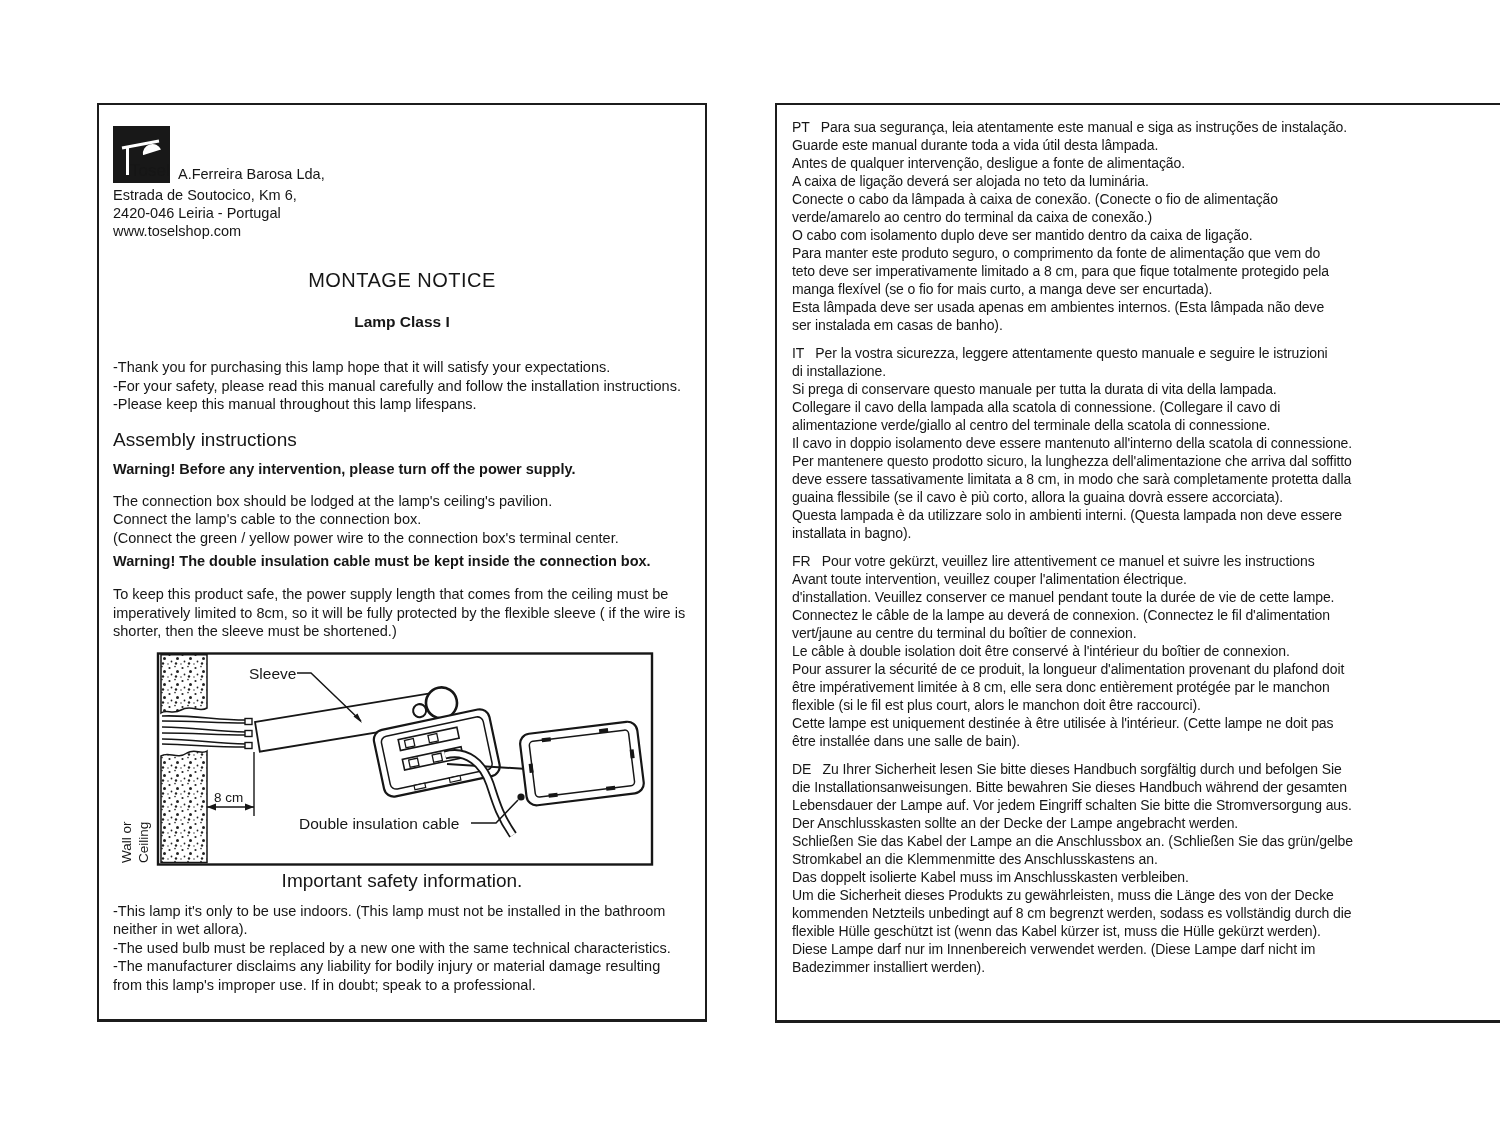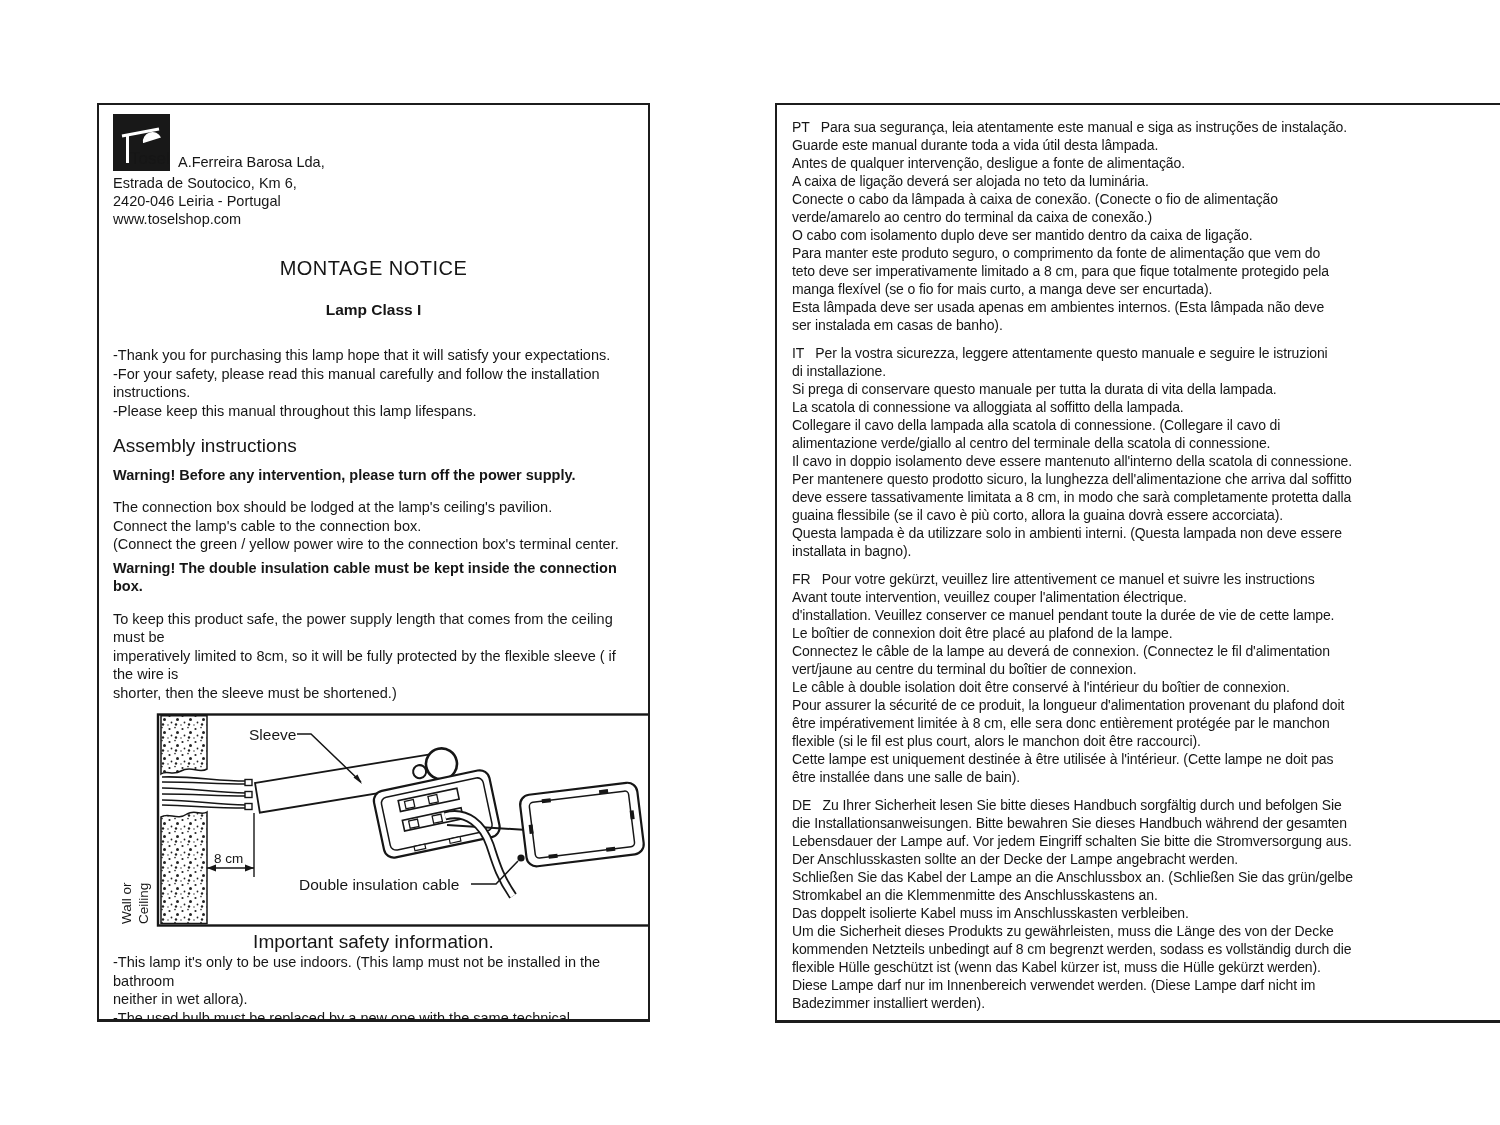--- a/index.html
+++ b/index.html
@@ -5,41 +5,41 @@
   html,body{margin:0;padding:0;background:#ffffff;}
   body{
     width:1500px;height:1125px;position:relative;overflow:hidden;
     font-family:"Liberation Sans","DejaVu Sans",sans-serif;
     color:#161616;
   }
   .page{
     position:absolute;top:103px;background:#fff;border:2px solid #1c1c1c;
     box-sizing:border-box;overflow:hidden;
   }
-  .page.left{left:97px;width:553px;height:919px;border-bottom-width:3px;padding:9px 14px;}
+  .page.left{left:97px;width:610px;height:919px;border-bottom-width:3px;padding:21px 14px;}
   .page.right{left:775px;width:731px;height:920px;border-bottom-width:3px;padding:13px 10px 10px 15px;}
 
   
   .logo-row{display:flex;align-items:flex-end;gap:8px;}
   .logo-box{width:57px;height:57px;flex:0 0 auto;}
   .company{font-size:14.5px;padding-bottom:1px;}
   .address{font-size:14.5px;line-height:18px;margin-top:3px;}
   .doc-title{text-align:center;font-size:20px;letter-spacing:.5px;margin-top:29px;}
   .doc-subtitle{text-align:center;font-size:15.5px;font-weight:bold;margin-top:21px;}
   .para{font-size:14.5px;line-height:18.5px;}
   .para div{white-space:pre-wrap;}
   .intro{margin-top:27px;}
   .section-h{font-size:19px;margin-top:15px;}
   .warning{font-size:14.5px;font-weight:bold;margin-top:9px;line-height:18px;}
   .p1{margin-top:14px;}
   .w2{margin-top:5px;}
   .p2{margin-top:15px;}
   .diagram-wrap{margin-top:11px;margin-left:2px;}
   .safety-h{text-align:center;font-size:19px;}
-  .safety{}
+  .safety{margin-top:10px;}
 
   
   .lang-section{font-size:14px;line-height:18px;margin-bottom:10px;}
   .lang-section div{white-space:pre-wrap;letter-spacing:-0.1px;}
 
   svg text{fill:#161616;}
 </style>
 </head>
 <body>
 
@@ -217,36 +217,34 @@
       <div>teto deve ser imperativamente limitado a 8 cm, para que fique totalmente protegido pela</div>
       <div>manga flexível (se o fio for mais curto, a manga deve ser encurtada).</div>
       <div>Esta lâmpada deve ser usada apenas em ambientes internos. (Esta lâmpada não deve</div>
       <div>ser instalada em casas de banho).</div>
     </div>
   <div class="lang-section">
 
   <div>IT   Per la vostra sicurezza, leggere attentamente questo manuale e seguire le istruzioni</div>
       <div>di installazione.</div>
       <div>Si prega di conservare questo manuale per tutta la durata di vita della lampada.</div>
-      <div>La scatola di connessione va alloggiata al soffitto della lampada.</div>
       <div>Collegare il cavo della lampada alla scatola di connessione. (Collegare il cavo di</div>
       <div>alimentazione verde/giallo al centro del terminale della scatola di connessione.</div>
       <div>Il cavo in doppio isolamento deve essere mantenuto all'interno della scatola di connessione.</div>
       <div>Per mantenere questo prodotto sicuro, la lunghezza dell'alimentazione che arriva dal soffitto</div>
       <div>deve essere tassativamente limitata a 8 cm, in modo che sarà completamente protetta dalla</div>
       <div>guaina flessibile (se il cavo è più corto, allora la guaina dovrà essere accorciata).</div>
       <div>Questa lampada è da utilizzare solo in ambienti interni. (Questa lampada non deve essere</div>
       <div>installata in bagno).</div>
     </div>
   <div class="lang-section">
 
   <div>FR   Pour votre gekürzt, veuillez lire attentivement ce manuel et suivre les instructions</div>
       <div>Avant toute intervention, veuillez couper l'alimentation électrique.</div>
       <div>d'installation. Veuillez conserver ce manuel pendant toute la durée de vie de cette lampe.</div>
-      <div>Le boîtier de connexion doit être placé au plafond de la lampe.</div>
       <div>Connectez le câble de la lampe au deverá de connexion. (Connectez le fil d'alimentation</div>
       <div>vert/jaune au centre du terminal du boîtier de connexion.</div>
       <div>Le câble à double isolation doit être conservé à l'intérieur du boîtier de connexion.</div>
       <div>Pour assurer la sécurité de ce produit, la longueur d'alimentation provenant du plafond doit</div>
       <div>être impérativement limitée à 8 cm, elle sera donc entièrement protégée par le manchon</div>
       <div>flexible (si le fil est plus court, alors le manchon doit être raccourci).</div>
       <div>Cette lampe est uniquement destinée à être utilisée à l'intérieur. (Cette lampe ne doit pas</div>
       <div>être installée dans une salle de bain).</div>
     </div>
   <div class="lang-section">

